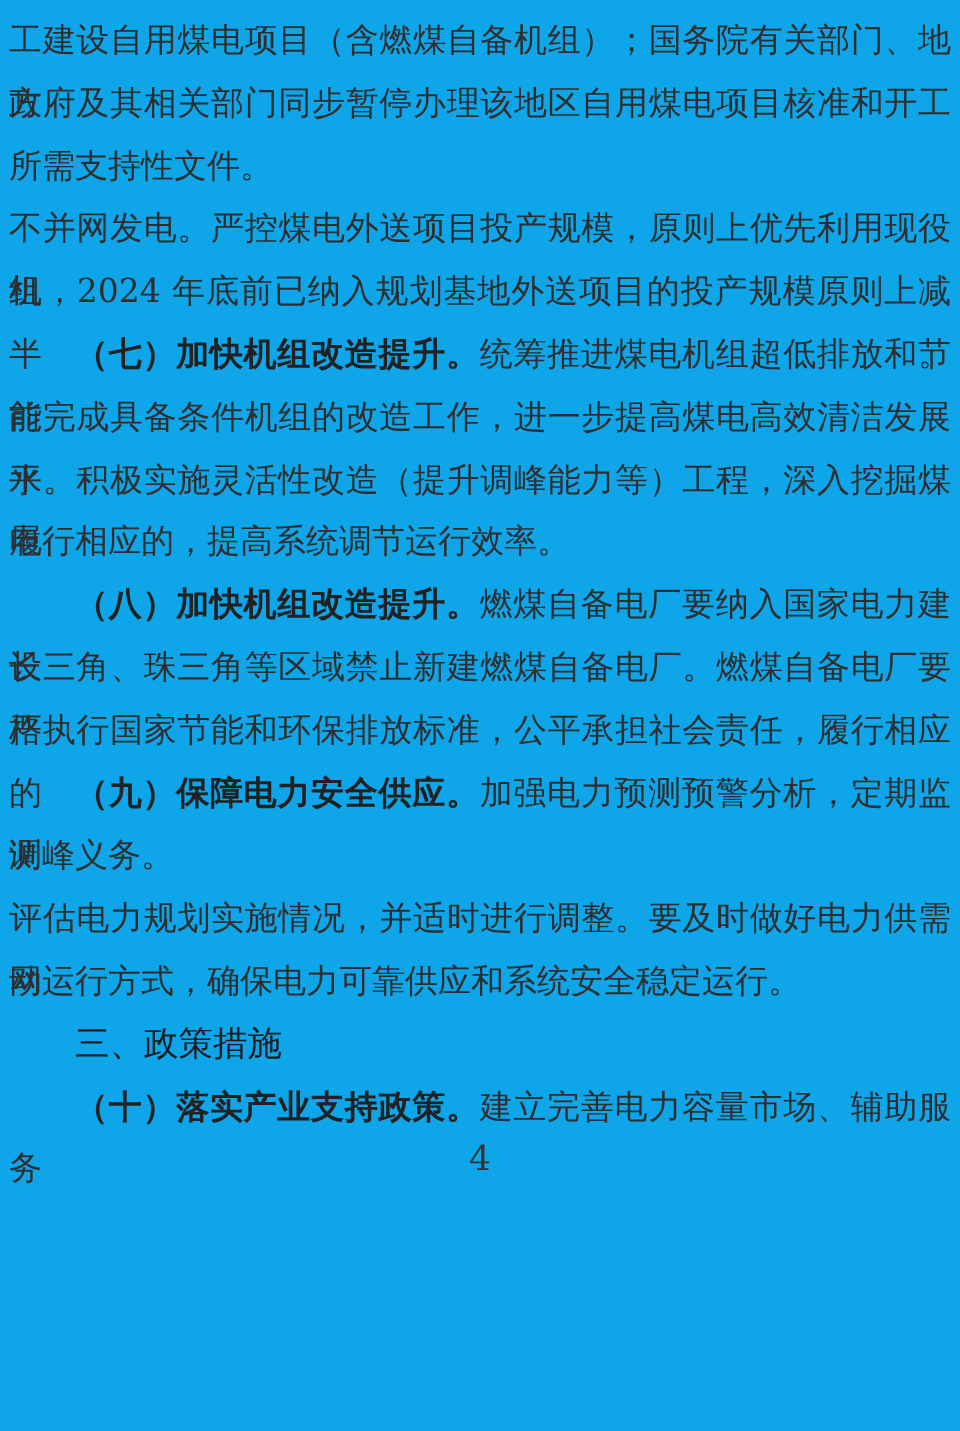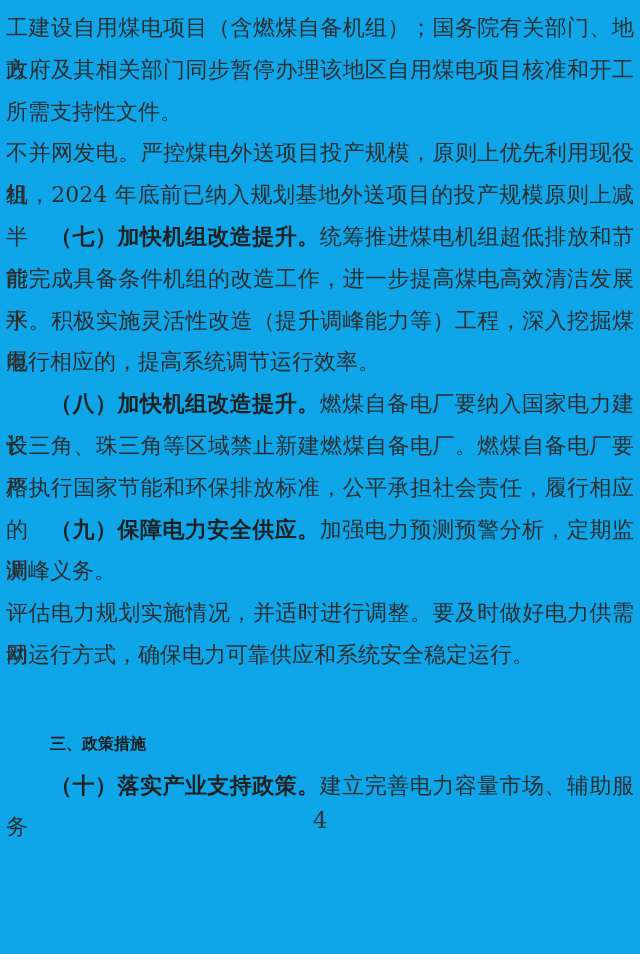--- a/index.html
+++ b/index.html
@@ -37,24 +37,23 @@
   }
   .line.indent {
     text-indent: 44px;
   }
   .lead {
     font-weight: bold;
     color: #212121;
   }
   .line.heading {
     font-family: "DejaVu Sans", "Liberation Sans", sans-serif;
-    font-weight: bold;
+    font-weight: normal;
     color: #1b1b1b;
-    font-size: 16px;
-    margin-top: 47px;
+    font-size: 23px;
   }
   .page-footer {
     text-align: center;
     font-size: 23px;
     line-height: 28px;
     color: #333333;
   }
 </style>
 </head>
 <body>

